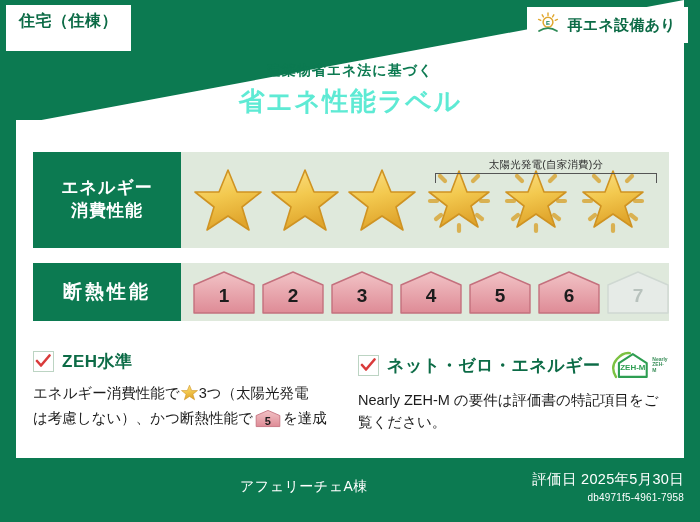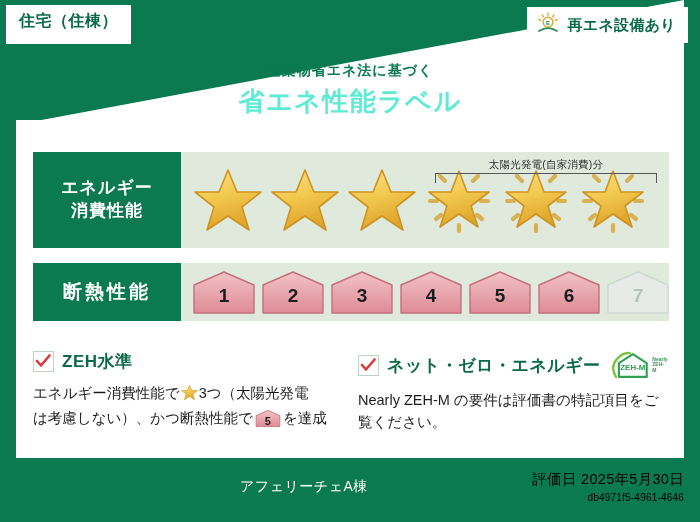--- a/index.html
+++ b/index.html
@@ -14,21 +14,21 @@
   .green-top{position:absolute;left:0;top:0;width:700px;height:140px;background:#0c7a51;}
   .diag-sheet{
     position:absolute;left:16px;top:0;width:668px;height:160px;background:#ffffff;
     clip-path:polygon(0 100%, 0 78%, 100% 0%, 100% 100%);
   }
   .white-body{position:absolute;left:16px;top:120px;width:668px;height:338px;background:#ffffff;}
 
   
   .tab-housing{
     position:absolute;left:6px;top:5px;background:#ffffff;
-    padding:6px 13px 12px 13px;
+    padding:6px 13px 19px 13px;
     font-size:16px;font-weight:bold;color:#0c6b46;letter-spacing:0.5px;
     white-space:nowrap;z-index:6;
   }
   
   .badge-reene{
     position:absolute;right:12px;top:7px;background:#ffffff;
     padding:5px 12px 5px 9px;display:flex;align-items:center;gap:7px;
     z-index:6;white-space:nowrap;
   }
   .badge-reene .txt{font-size:15px;font-weight:bold;color:#0c6b46;letter-spacing:0.3px;}
@@ -93,21 +93,21 @@
 
   
   .footer{position:absolute;left:0;bottom:0;width:700px;height:64px;background:#0c7a51;}
   .bels-box{
     position:absolute;left:16px;top:11px;background:#ffffff;
     padding:5px 12px 6px 12px;display:flex;align-items:baseline;gap:9px;white-space:nowrap;
   }
   .bels-box .eval{font-size:19px;font-weight:bold;color:#0c6b46;letter-spacing:1px;}
   .bels-box .bels{font-size:23px;font-weight:bold;color:#3aa54b;letter-spacing:0.5px;}
   .prop-name{position:absolute;left:240px;top:20px;font-size:14px;color:#ffffff;letter-spacing:0.5px;}
-  .foot-right{position:absolute;right:16px;top:12px;text-align:right;color:#000000;}
+  .foot-right{position:absolute;right:16px;top:12px;text-align:right;color:#ffffff;}
   .foot-right .date{font-size:14.5px;letter-spacing:0.3px;}
   .foot-right .uid{font-size:10px;margin-top:3px;letter-spacing:0.2px;}
 </style>
 </head>
 <body>
 
 <div class="label-root">
 
   <div class="green-top"></div>
   <div class="diag-sheet"></div>
@@ -315,17 +315,17 @@
         </span>
       </span>
     </div>
     <div class="info-body">Nearly ZEH-M の要件は評価書の特記項目をご覧ください。</div>
   </div>
 
   <div class="footer">
     <div class="prop-name">アフェリーチェA棟</div>
     <div class="foot-right">
       <div class="date">評価日 2025年5月30日</div>
-      <div class="uid">db4971f5-4961-4646</div>
+      <div class="uid">db4971f5-4961-7958</div>
     </div>
   </div>
 
 </div>
 
 </body></html>

